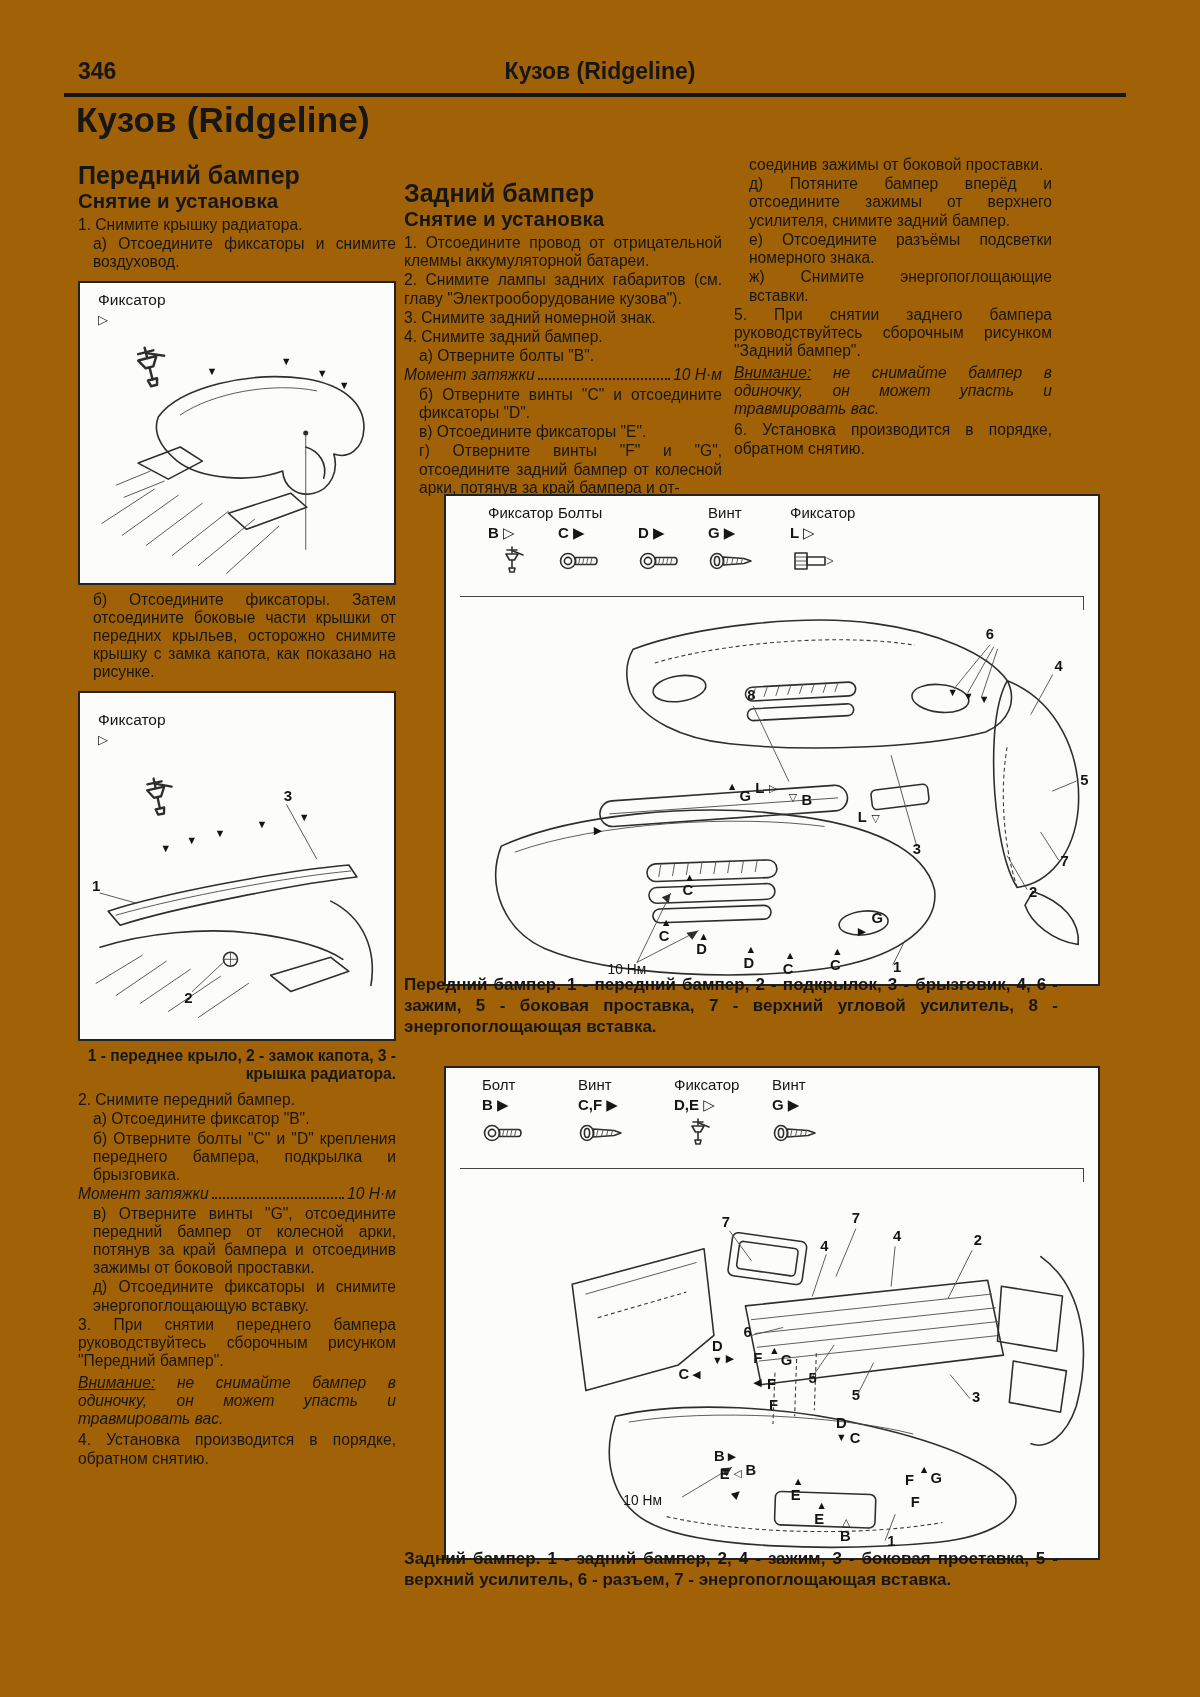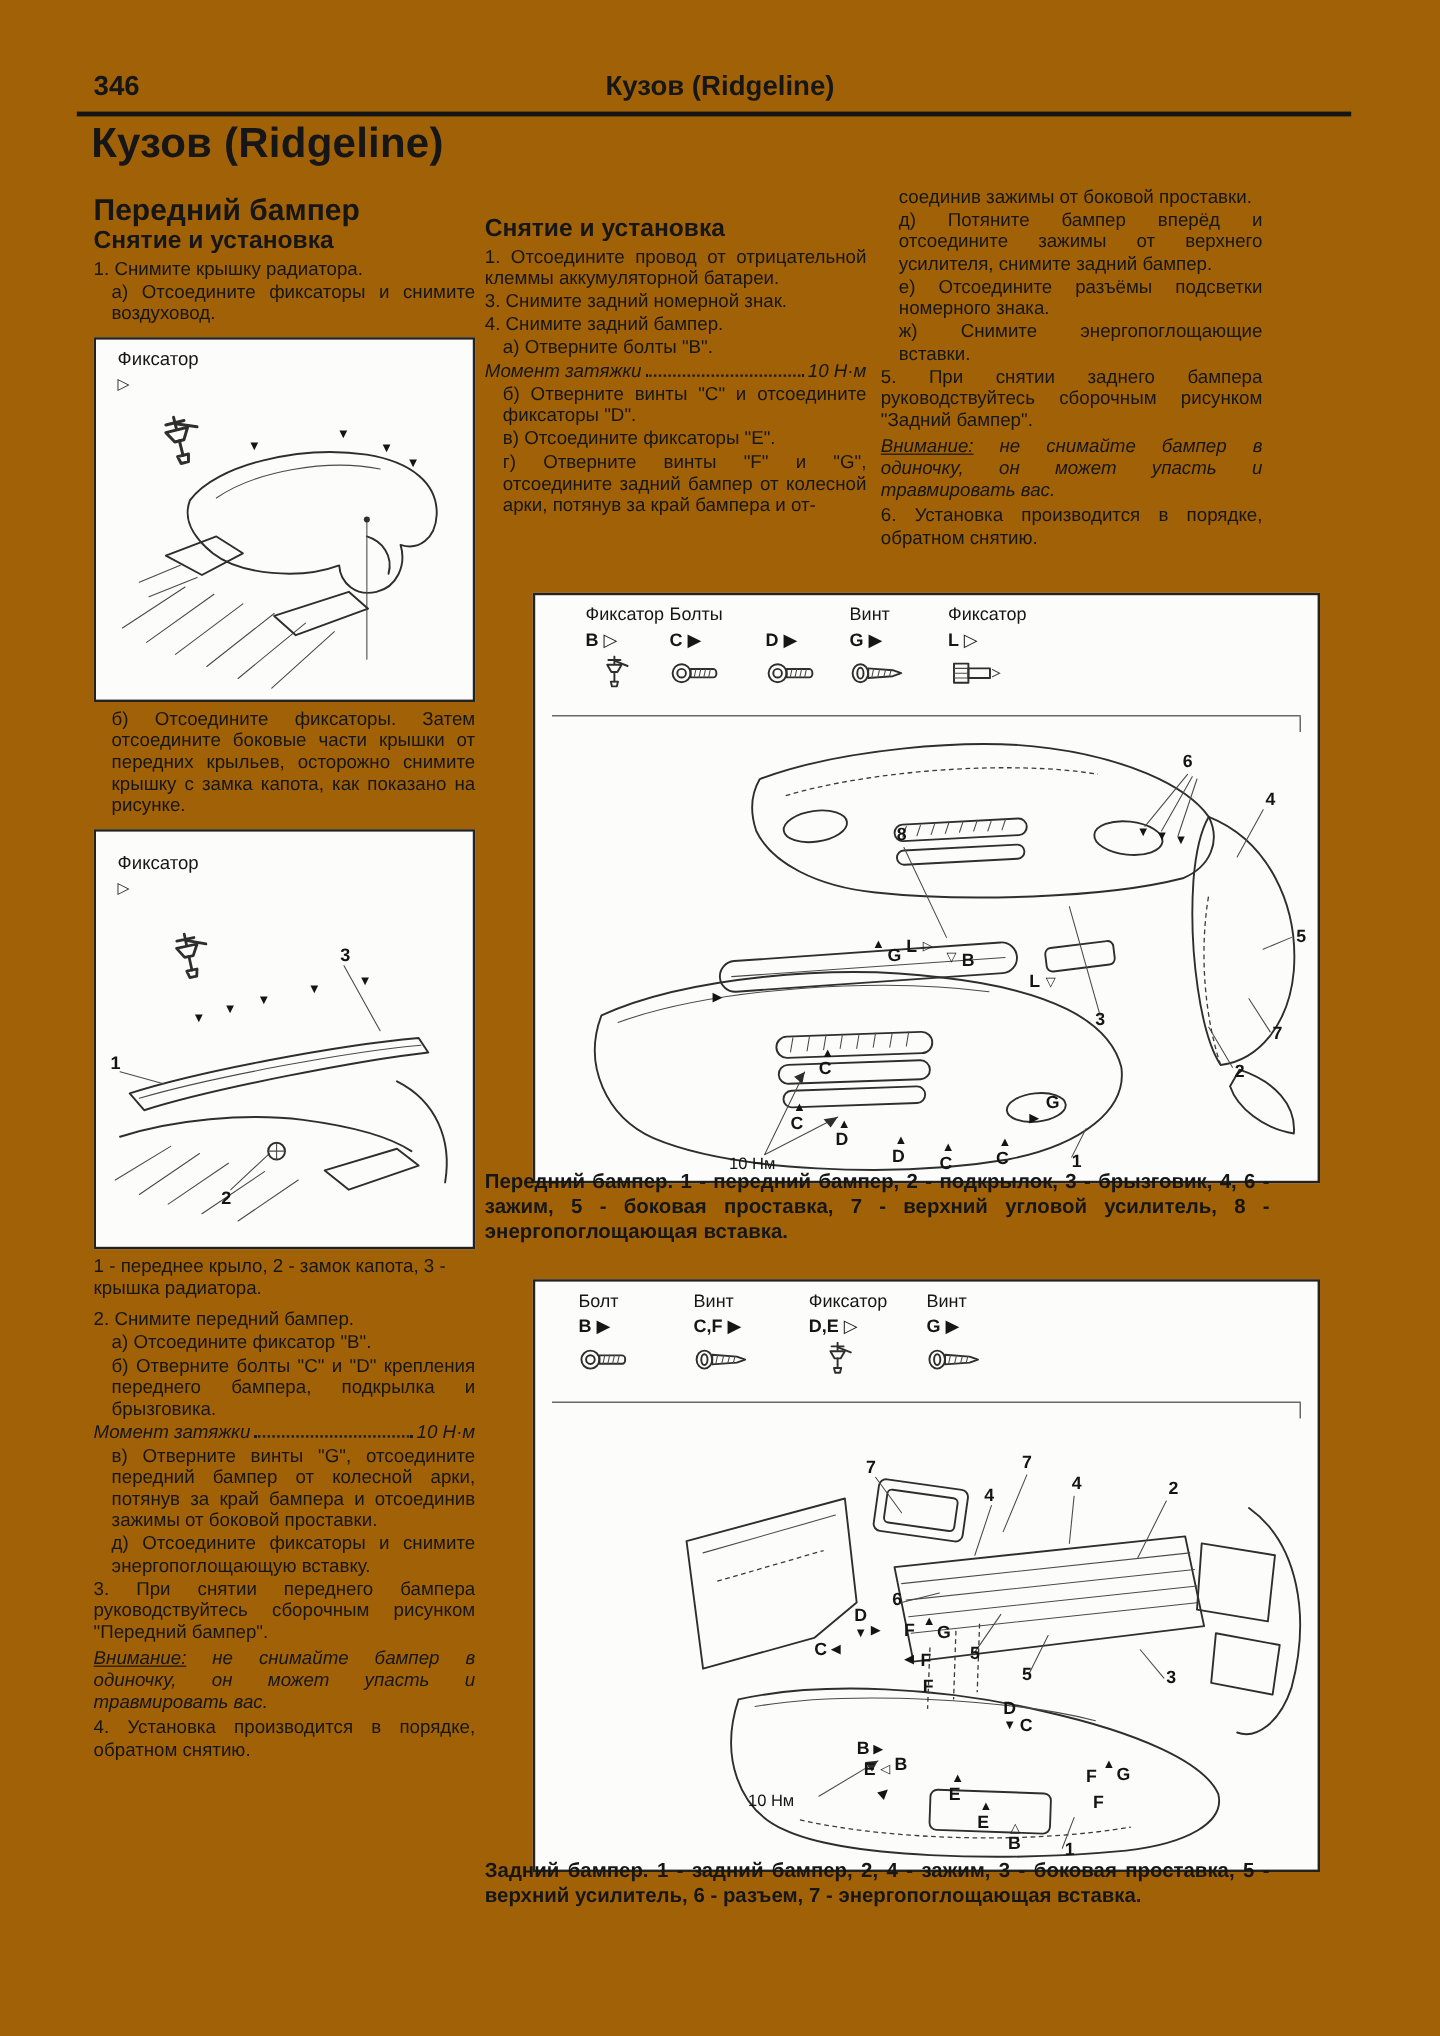--- a/index.html
+++ b/index.html
@@ -13,21 +13,21 @@
   h1.title{position:absolute;left:76px;top:100px;margin:0;font-size:35px;font-weight:bold;letter-spacing:.2px;}
   
   .col{position:absolute;width:318px;font-size:15.6px;line-height:1.17;text-align:justify;}
   #col-left{left:78px;top:162px;}
   #col-mid{left:404px;top:180px;}
   #col-right{left:734px;top:156px;}
   .col h2{margin:0 0 2px 0;font-size:25px;line-height:1.05;font-weight:bold;text-align:left;}
   .col h3{margin:0 0 3px 0;font-size:20.5px;line-height:1.1;font-weight:bold;text-align:left;}
   p.step{margin:0 0 1px 0;}
   p.sub{padding-left:15px;}
-  p.figcap{margin:4px 0 8px 0;font-weight:normal;text-align:left;}
+  p.figcap{margin:4px 0 8px 0;font-weight:bold;text-align:right;}
   .torque{display:flex;align-items:baseline;font-style:italic;margin:1px 0;justify-content:center;}
   .tq-dots{flex:1;border-bottom:2px dotted #1a1a1a;margin:0 3px 3px 3px;min-width:30px;}
   .warn{margin:3px 0;font-style:italic;}
   .warn .warn-label{text-decoration:underline;}
   
   .figbox{position:relative;margin:9px 0 6px 0;border:2.5px solid #222;background:#fcfcfa;}
   .fix-label{position:absolute;left:18px;top:8px;font-size:15.5px;z-index:2;text-align:left;}
   .fix-label .tri{display:block;font-size:13px;margin-top:3px;}
   .fig-svg{position:absolute;inset:0;width:100%;height:100%;}
   
@@ -194,22 +194,24 @@
     <p class="step sub">д) Отсоедините фиксаторы и снимите энергопоглощающую вставку.</p>
     <p class="step">3. При снятии переднего бампера руководствуйтесь сборочным рисунком "Передний бампер".</p>
     <p class="warn">
       <span class="warn-label">Внимание:</span>
       <span>не снимайте бампер в одиночку, он может упасть и травмировать вас.</span>
     </p>
     <p class="step">4. Установка производится в порядке, обратном снятию.</p>
   </section>
 
   <section class="col" id="col-mid">
+    <h2>Задний бампер</h2>
     <h3>Снятие и установка</h3>
     <p class="step">1. Отсоедините провод от отрицательной клеммы аккумуляторной батареи.</p>
+    <p class="step">2. Снимите лампы задних габаритов (см. главу "Электрооборудование кузова").</p>
     <p class="step">3. Снимите задний номерной знак.</p>
     <p class="step">4. Снимите задний бампер.</p>
     <p class="step sub">а) Отверните болты "B".</p>
     <div class="torque">
       <span class="tq-label">Момент затяжки</span>
       <span class="tq-dots"></span>
       <span class="tq-value">10 Н·м</span>
     </div>
     <p class="step sub">б) Отверните винты "C" и отсоедините фиксаторы "D".</p>
     <p class="step sub">в) Отсоедините фиксаторы "E".</p>

